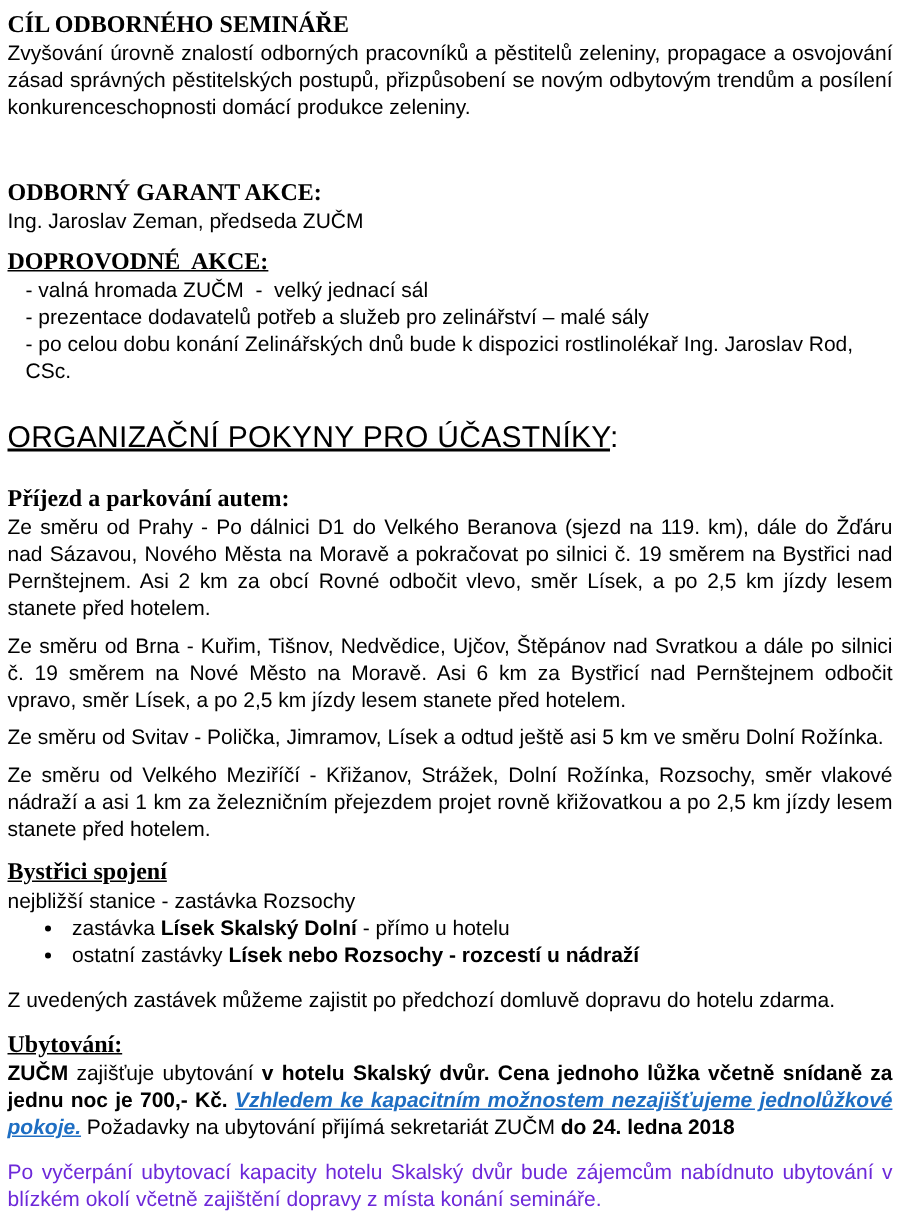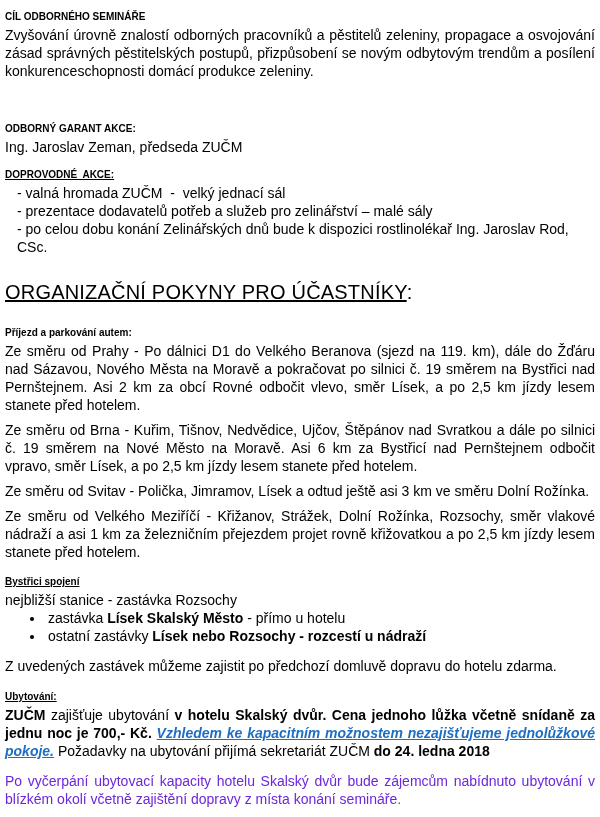--- a/index.html
+++ b/index.html
@@ -4,21 +4,21 @@
 <style>
   html,body{margin:0;padding:0;background:#ffffff;}
   body{
     width:600px;height:817px;overflow:hidden;
     font-family:"Liberation Sans","DejaVu Sans",sans-serif;
     font-size:14px;line-height:18px;color:#000;
     -webkit-font-smoothing:antialiased;
   }
   .page{padding:8px 5px 0 5px;}
   p,h1,h3,ul{margin:0;padding:0;}
-  .h{font-size:10px;font-weight:bold;}
+  .h{font-size:16px;font-weight:bold;font-family:Liberation Serif, serif;}
   .u{text-decoration:underline;}
   .pre{white-space:pre-wrap;}
   .just{text-align:justify;}
   .dash{padding-left:12px;}
   .bigtitle{font-size:20px;line-height:24px;font-weight:normal;letter-spacing:.2px;}
   ul.bullets{padding-left:40px;list-style:disc;}
   ul.bullets li{padding-left:3px;}
   b{font-weight:bold;}
   .bluelink{color:#1E6EC3;font-weight:bold;font-style:italic;text-decoration:underline;}
   .rednote{color:#6d28d9;}
@@ -48,28 +48,28 @@
   <h3 class="h u pre mt-acc">DOPROVODNÉ  AKCE:</h3>
   <div class="dash pre">- valná hromada ZUČM  -  velký jednací sál</div>
   <div class="dash pre">- prezentace dodavatelů potřeb a služeb pro zelinářství – malé sály</div>
   <div class="dash pre">- po celou dobu konání Zelinářských dnů bude k dispozici rostlinolékař Ing. Jaroslav Rod, CSc.</div>
 
   <h1 class="bigtitle mt-org"><span class="u">ORGANIZAČNÍ POKYNY PRO ÚČASTNÍKY</span><span>:</span></h1>
 
   <h3 class="h mt-arr">Příjezd a parkování autem:</h3>
   <p class="just">Ze směru od Prahy - Po dálnici D1 do Velkého Beranova (sjezd na 119. km), dále do Žďáru nad Sázavou, Nového Města na Moravě a pokračovat po silnici č. 19 směrem na Bystřici nad Pernštejnem. Asi 2 km za obcí Rovné odbočit vlevo, směr Lísek, a po 2,5 km jízdy lesem stanete před hotelem.</p>
   <p class="just mt-p">Ze směru od Brna - Kuřim, Tišnov, Nedvědice, Ujčov, Štěpánov nad Svratkou a dále po silnici č. 19 směrem na Nové Město na Moravě. Asi 6 km za Bystřicí nad Pernštejnem odbočit vpravo, směr Lísek, a po 2,5 km jízdy lesem stanete před hotelem.</p>
-  <p class="mt-p">Ze směru od Svitav - Polička, Jimramov, Lísek a odtud ještě asi 3 km ve směru Dolní Rožínka.</p>
+  <p class="mt-p">Ze směru od Svitav - Polička, Jimramov, Lísek a odtud ještě asi 5 km ve směru Dolní Rožínka.</p>
   <p class="just mt-p">Ze směru od Velkého Meziříčí - Křižanov, Strážek, Dolní Rožínka, Rozsochy, směr vlakové nádraží a asi 1 km za železničním přejezdem projet rovně křižovatkou a po 2,5 km jízdy lesem stanete před hotelem.</p>
 
   <h3 class="h u mt-train">Bystřici spojení</h3>
   <p>nejbližší stanice - zastávka Rozsochy</p>
 
   <ul class="bullets">
-    <li><span>zastávka </span><b>Lísek Skalský Město</b><span> - přímo u hotelu</span></li>
+    <li><span>zastávka </span><b>Lísek Skalský Dolní</b><span> - přímo u hotelu</span></li>
     <li><span>ostatní zastávky </span><b>Lísek nebo Rozsochy - rozcestí u nádraží</b><span></span></li>
   </ul>
   <p class="mt-note">Z uvedených zastávek můžeme zajistit po předchozí domluvě dopravu do hotelu zdarma.</p>
 
   <h3 class="h u mt-ubyt">Ubytování:</h3>
   <p class="just"><b>ZUČM</b><span> zajišťuje ubytování </span><b>v hotelu Skalský dvůr. Cena jednoho lůžka včetně snídaně za jednu noc je 700,- Kč. </b><span class="bluelink">Vzhledem ke kapacitním možnostem nezajišťujeme jednolůžkové pokoje.</span><span> Požadavky na ubytování přijímá sekretariát ZUČM </span><b>do 24. ledna 2018</b></p>
 
   <p class="rednote just mt-red">Po vyčerpání ubytovací kapacity hotelu Skalský dvůr bude zájemcům nabídnuto ubytování v blízkém okolí včetně zajištění dopravy z místa konání semináře.</p>
 
 </div>

